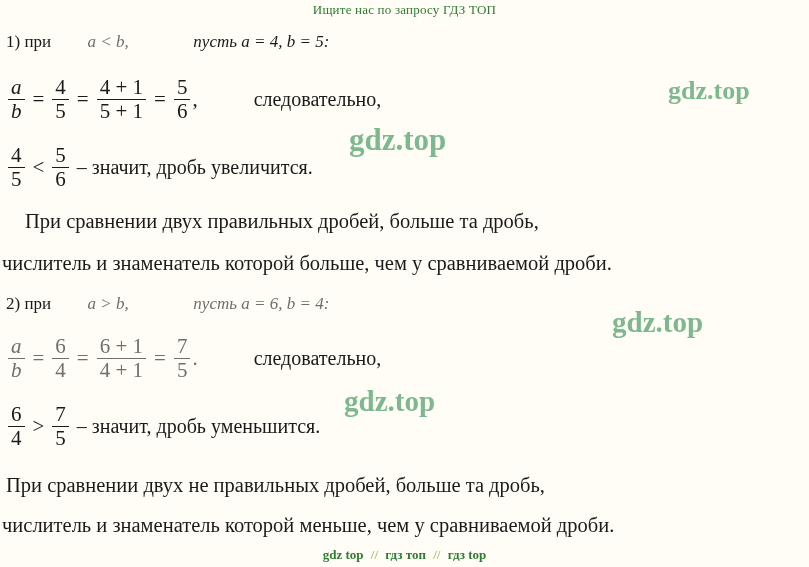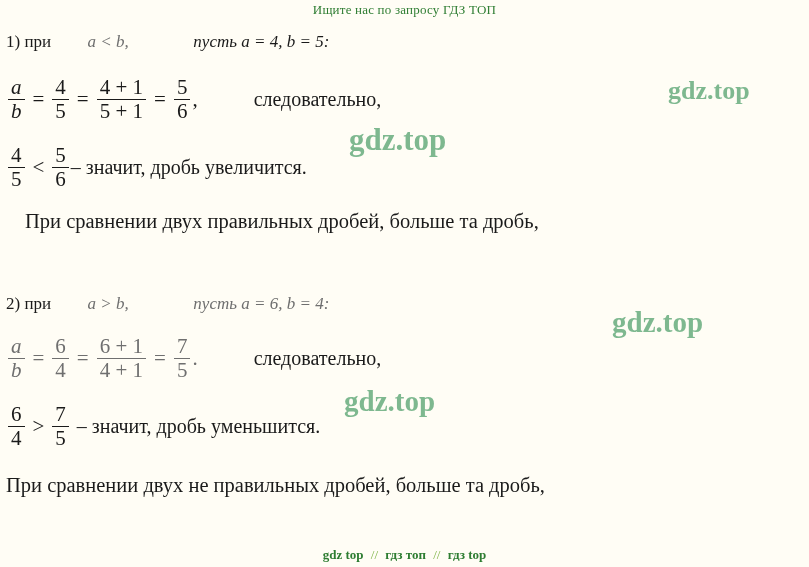--- a/index.html
+++ b/index.html
@@ -160,24 +160,25 @@
   <div class="eqrow" style="top:144px; left:6px;">
     <span class="frac">
       <span class="num">4</span>
       <span class="den">5</span>
     </span>
     <span class="op">&lt;</span>
     <span class="frac">
       <span class="num">5</span>
       <span class="den">6</span>
     </span>
-    <span class="tail" style="">– значит, дробь увеличится.</span>
+    <span class="tail" style="margin-left:6px;">– значит, дробь увеличится.</span>
   </div>
 
   <div class="para" style="top:210px; left:6px;margin-left:19px;">При сравнении двух правильных дробей, больше та дробь,</div>
+  <div class="para" style="top:252px; left:2px;">числитель и знаменатель которой больше, чем у сравниваемой дроби.</div>
 
   <div class="line" style="top:294px; left:6px;">
     <span>2) при</span>
     <span class="spacer-sm"></span>
     <span class="it gray">a &gt; b,</span>
     <span class="spacer-md"></span>
     <span class="it gray">пусть a = 6, b = 4:</span>
   </div>
 
   <div class="eqrow gray" style="top:335px; left:6px;">
@@ -212,20 +213,21 @@
     </span>
     <span class="op">&gt;</span>
     <span class="frac">
       <span class="num">7</span>
       <span class="den">5</span>
     </span>
     <span class="tail" style="margin-left:6px;text-align:center;">– значит, дробь уменьшится.</span>
   </div>
 
   <div class="para" style="top:474px; left:6px;">При сравнении двух не правильных дробей, больше та дробь,</div>
+  <div class="para" style="top:514px; left:2px;">числитель и знаменатель которой меньше, чем у сравниваемой дроби.</div>
 
   <div class="bottom-banner">
     <span>gdz top</span>
     <span class="sep">//</span>
     <span>гдз топ</span>
     <span class="sep">//</span>
     <span>гдз top</span>
   </div>
 
 </div>

